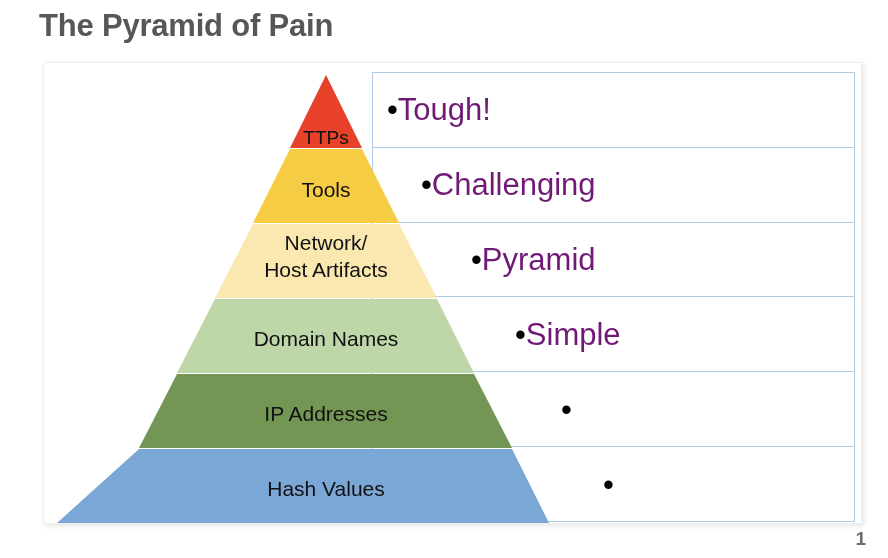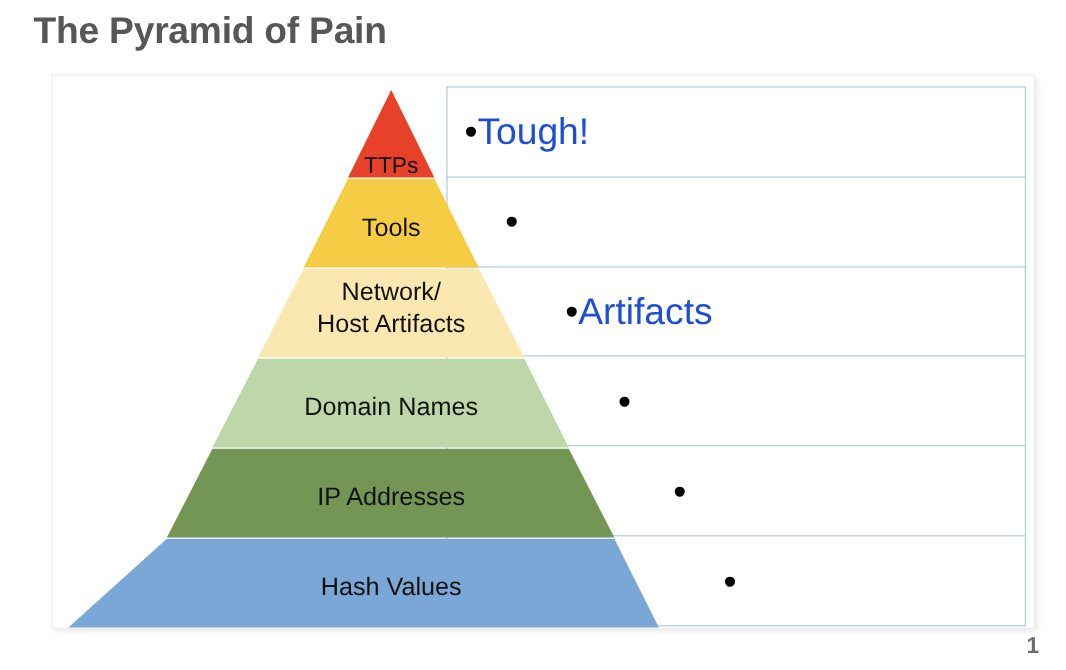--- a/index.html
+++ b/index.html
@@ -11,21 +11,21 @@
     width: 888px;
     height: 558px;
     position: relative;
     overflow: hidden;
     font-family: "Liberation Sans", sans-serif;
   }
 
   
   #slide-title {
     position: absolute;
-    left: 28px;
+    left: 39px;
     top: 8px;
     font-size: 31px;
     font-weight: bold;
     color: #575757;
     letter-spacing: -0.2px;
     white-space: nowrap;
   }
 
   
   #content-card {
@@ -58,21 +58,21 @@
     box-sizing: border-box;
     display: flex;
     align-items: center;
     position: relative;
   }
   .pain-row:last-child {
     border-bottom: 1px solid #aecbe8;
   }
   .pain-label {
     font-size: 31px;
-    color: #1d4ed8;
+    color: #701a75;
     white-space: nowrap;
     line-height: 1;
   }
   .pain-bullet {
     font-size: 31px;
     color: #000000;
     line-height: 1;
   }
 
   
@@ -126,33 +126,35 @@
   <div class="pain-row i0">
     <div class="pain-cell">
       <span class="pain-bullet">•</span>
       <span class="pain-label">Tough!</span>
     </div>
   </div>
 
   <div class="pain-row i1">
     <div class="pain-cell">
       <span class="pain-bullet">•</span>
+      <span class="pain-label">Challenging</span>
     </div>
   </div>
 
   <div class="pain-row i2">
     <div class="pain-cell">
       <span class="pain-bullet">•</span>
-      <span class="pain-label">Artifacts</span>
+      <span class="pain-label">Pyramid</span>
     </div>
   </div>
 
   <div class="pain-row i3">
     <div class="pain-cell">
       <span class="pain-bullet">•</span>
+      <span class="pain-label">Simple</span>
     </div>
   </div>
 
   <div class="pain-row i4">
     <div class="pain-cell">
       <span class="pain-bullet">•</span>
     </div>
   </div>
 
   <div class="pain-row i5">

